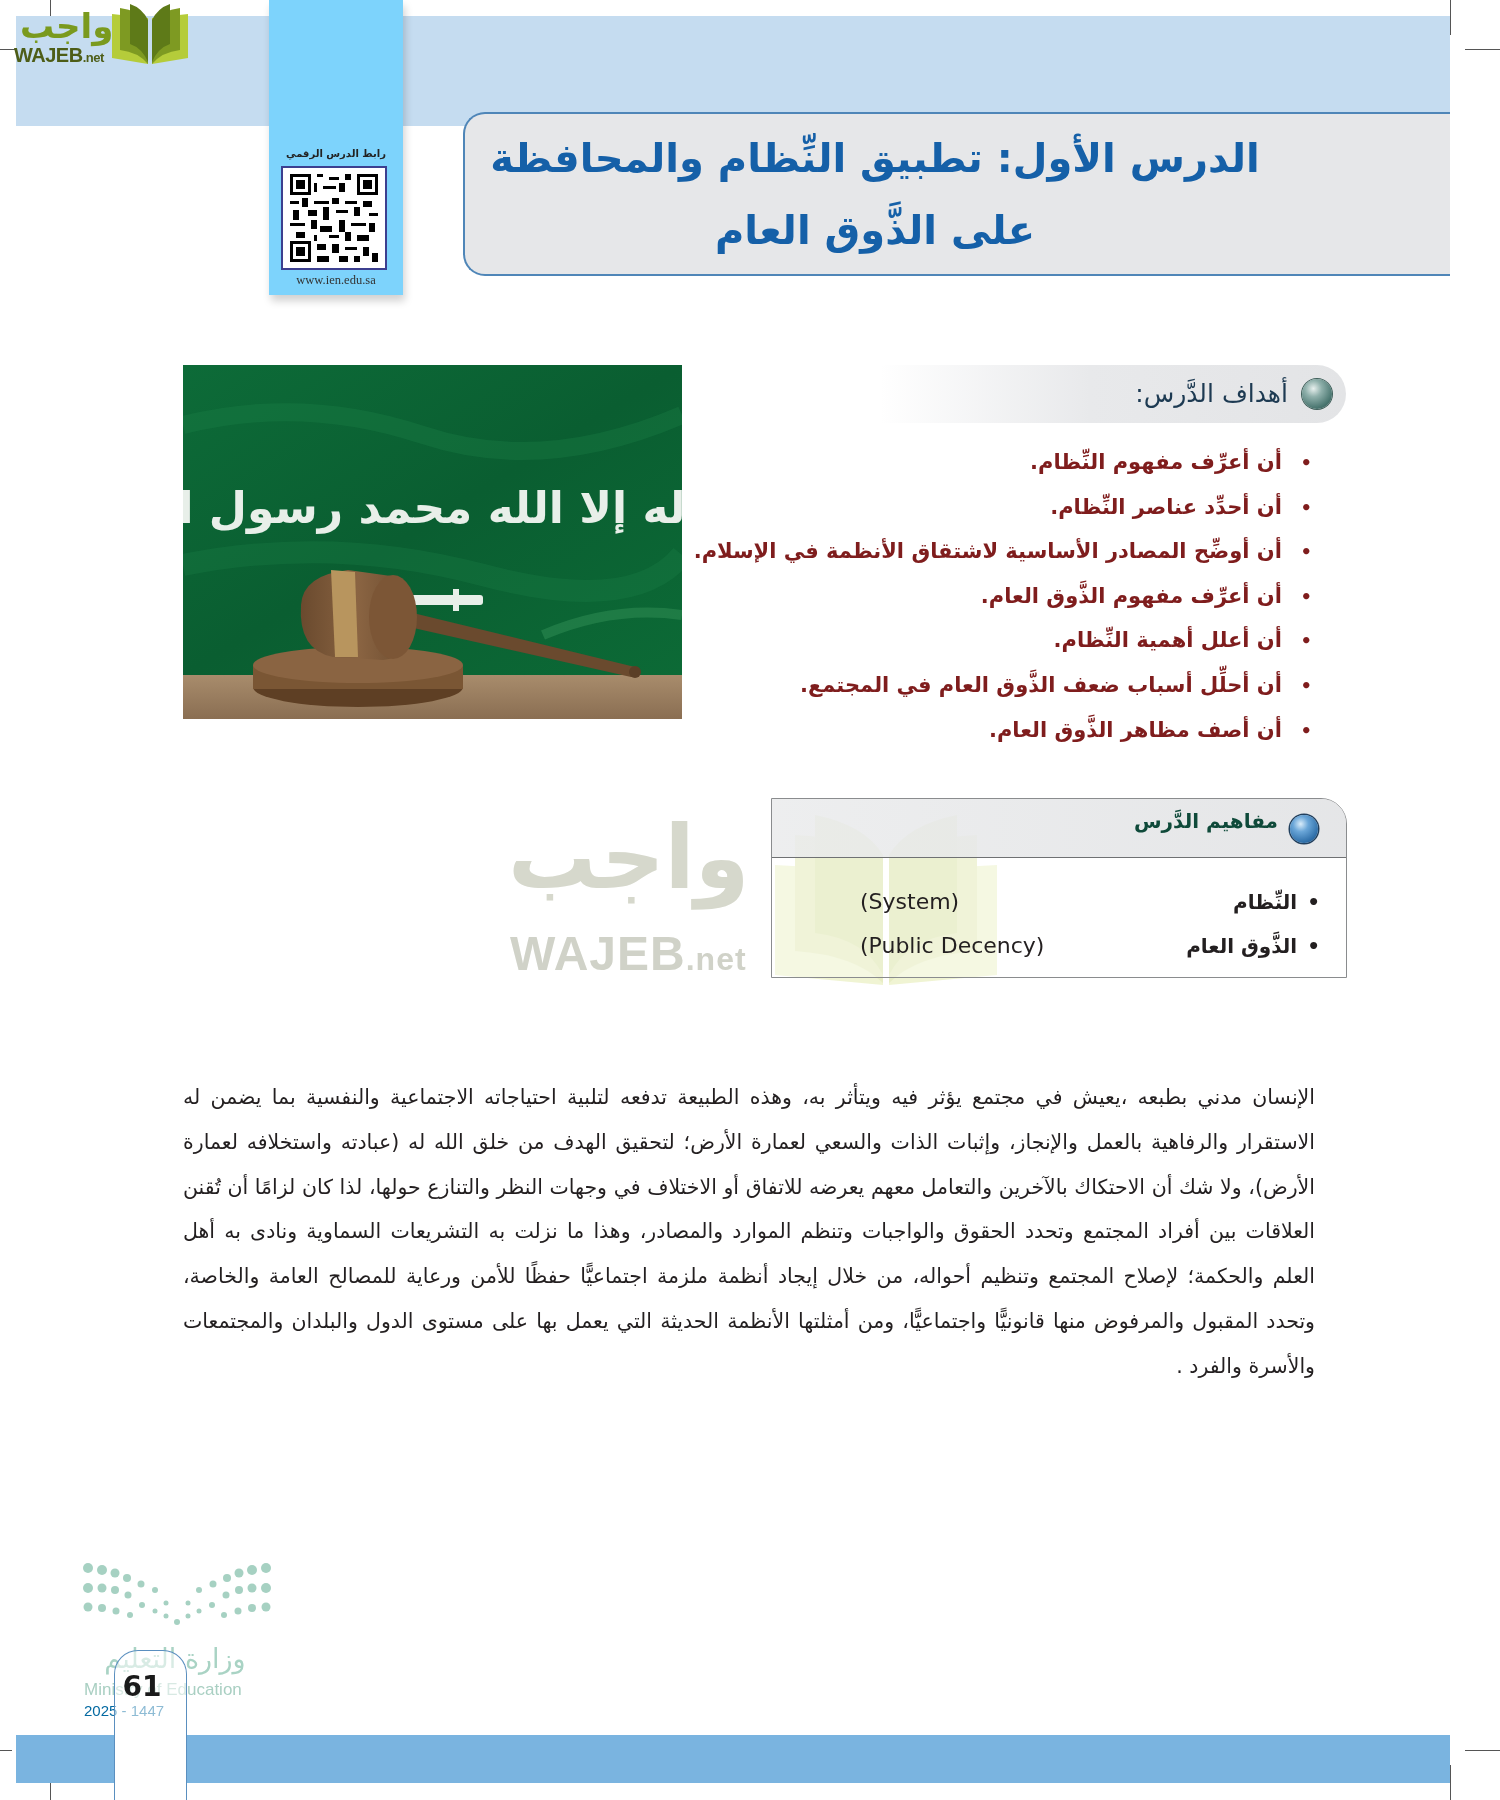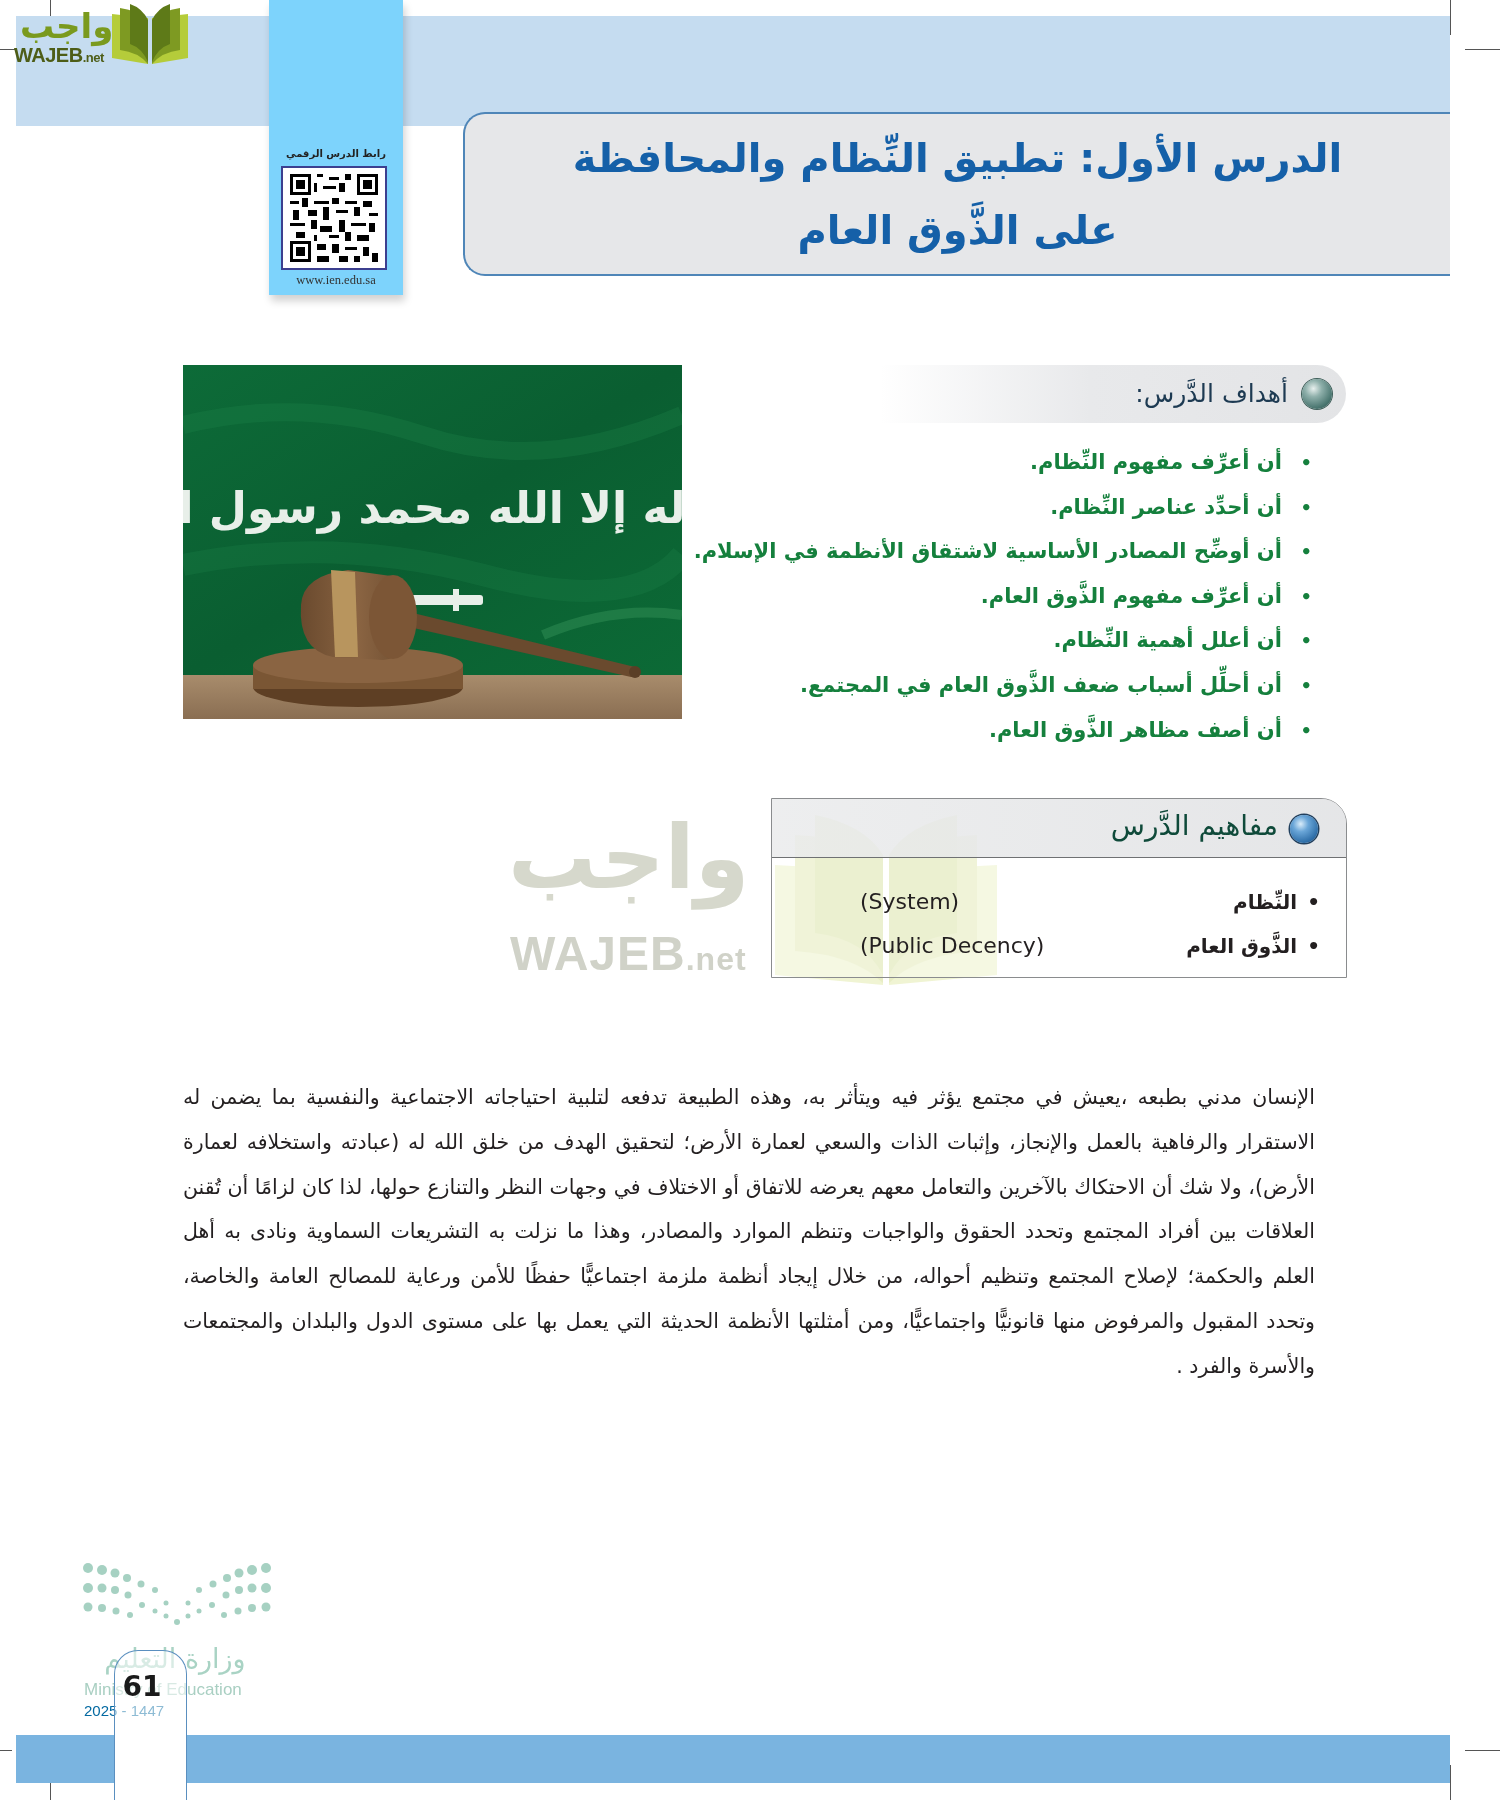--- a/index.html
+++ b/index.html
@@ -23,46 +23,46 @@
   .wajeb-en small { font-size: 13px; }
   .wajeb-book { position: absolute; left: 100px; top: 0px; width: 84px; height: 62px; }
 
   
   .qr-card { left: 269px; top: 0; width: 134px; height: 295px; background: #7dd3fc; box-shadow: 2px 6px 8px rgba(0,0,0,0.18); }
   .qr-caption { position: absolute; top: 148px; left: 0; width: 100%; text-align: center; font-size: 10px; font-weight: bold; direction: rtl; color: #222; }
   .qr-box { position: absolute; left: 12px; top: 166px; width: 106px; height: 104px; border: 2px solid #3c3f8f; background: #fff; padding: 6px; }
   .qr-url { position: absolute; left: 0; top: 273px; width: 100%; text-align: center; font-family: "Liberation Serif", serif; font-size: 12.5px; color: #333; }
 
   
-  .title-box { left: 463px; top: 112px; width: 987px; height: 164px; background: #e6e7e9; border: 2px solid #4f86b8; border-right: none; border-radius: 22px 0 0 22px; display: flex; align-items: center; justify-content: center; }
+  .title-box { left: 463px; top: 112px; width: 987px; height: 164px; background: #e6e7e9; border: 2px solid #4f86b8; border-right: none; border-radius: 22px 0 0 22px; display: flex; align-items: center; justify-content: flex-start; }
   .title-text { direction: rtl; text-align: center; font-family: "DejaVu Sans", sans-serif; font-weight: bold; font-size: 40px; line-height: 72px; color: #1560a8; width: 820px; }
 
   
   .flag-img { left: 183px; top: 365px; width: 499px; height: 354px; overflow: hidden; }
 
   
   .obj-pill { left: 880px; top: 365px; width: 466px; height: 58px; border-radius: 0 29px 29px 0; background: linear-gradient(to right, rgba(230,231,233,0) 0%, #e8e9eb 45%, #e3e4e6 100%); }
   .obj-title { position: absolute; right: 58px; top: 14px; direction: rtl; font-weight: normal; font-size: 25px; color: #1d3a52; }
   .sphere { position: absolute; border-radius: 50%; }
   .sphere-teal { right: 14px; top: 14px; width: 30px; height: 30px; background: radial-gradient(circle at 38% 32%, #e8f0ee 0%, #8fb0ab 30%, #4a7670 70%, #2c4e4a 100%); box-shadow: 0 0 0 1px #3f5f5a; }
 
   .obj-list { left: 700px; top: 440px; width: 612px; direction: rtl; list-style: none; }
-  .obj-list li { height: 44.6px; line-height: 44px; font-weight: bold; font-size: 21px; color: #15803d; white-space: nowrap; }
+  .obj-list li { height: 44.6px; line-height: 44px; font-weight: bold; font-size: 21px; color: #7f1d1d; white-space: nowrap; }
   .obj-list li::before { content: "\2022"; display: inline-block; width: 22px; text-align: right; margin-left: 8px; font-size: 18px; }
 
   
   .wm-ar { left: 508px; top: 808px; font-weight: bold; font-size: 88px; line-height: 100px; color: #d6d8cc; direction: rtl; }
   .wm-en { left: 510px; top: 926px; font-family: "Liberation Sans", sans-serif; font-weight: bold; font-size: 48px; color: #d0d2c8; letter-spacing: 1px; }
   .wm-en small { font-size: 32px; }
   .wm-book { left: 775px; top: 815px; width: 222px; height: 170px; opacity: 0.55; }
 
   
   .concepts-box { left: 771px; top: 798px; width: 576px; height: 180px; border: 1.5px solid #8a8c8e; border-top-right-radius: 26px; background: rgba(255,255,255,0.35); }
   .concepts-head { position: absolute; left: 0; top: 0; width: 100%; height: 59px; border-bottom: 1.5px solid #6f7173; border-top-right-radius: 24px; background: linear-gradient(to right, rgba(234,235,236,0.85), rgba(226,227,229,0.9)); }
-  .concepts-title { position: absolute; right: 68px; top: 10px; direction: rtl; font-weight: normal; font-size: 28px; color: #0f4a3a; }
+  .concepts-title { position: absolute; right: 68px; top: 10px; direction: rtl; font-weight: bold; font-size: 20px; color: #0f4a3a; }
   .sphere-blue { right: 28px; top: 16px; width: 28px; height: 28px; background: radial-gradient(circle at 38% 32%, #d9ecfa 0%, #6aa6d8 30%, #2e6ea8 72%, #1b4a78 100%); box-shadow: 0 0 0 1.5px #22405e; }
   .concepts-row { position: absolute; left: 0; width: 100%; height: 44px; }
   .concepts-ar { position: absolute; right: 26px; top: 0; direction: rtl; font-weight: bold; font-size: 20px; line-height: 44px; color: #231f20; }
   .concepts-ar::before { content: "\2022"; margin-left: 10px; }
   .concepts-en { position: absolute; left: 88px; top: 0; font-family: "DejaVu Sans", sans-serif; font-size: 22px; line-height: 44px; color: #231f20; }
 
   
   .body-para { left: 183px; top: 1075px; width: 1132px; direction: rtl; text-align: justify; text-align-last: right; font-size: 20.5px; line-height: 44.8px; color: #231f20; }
 
   

